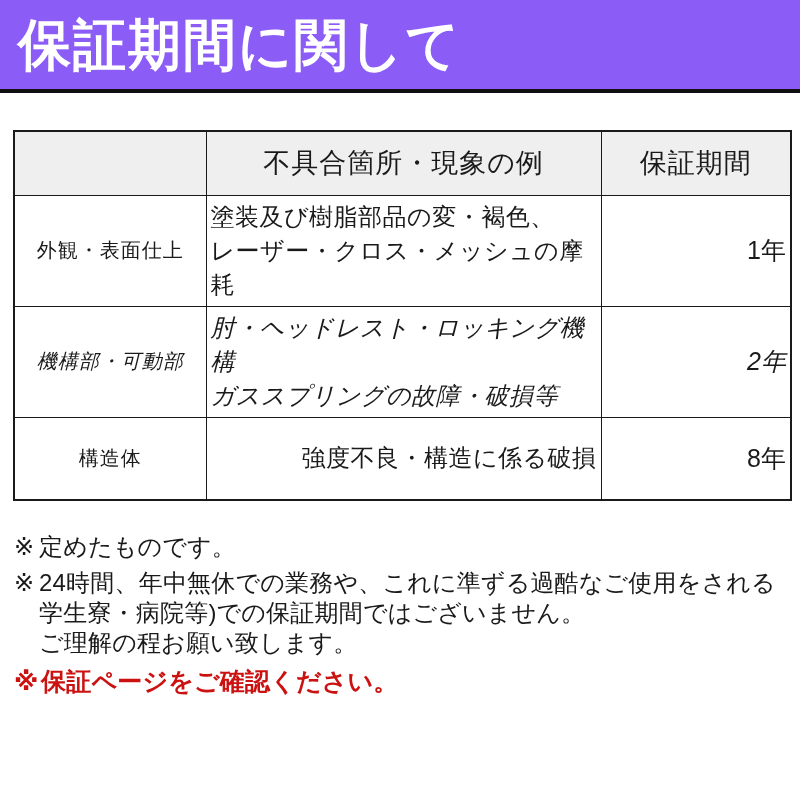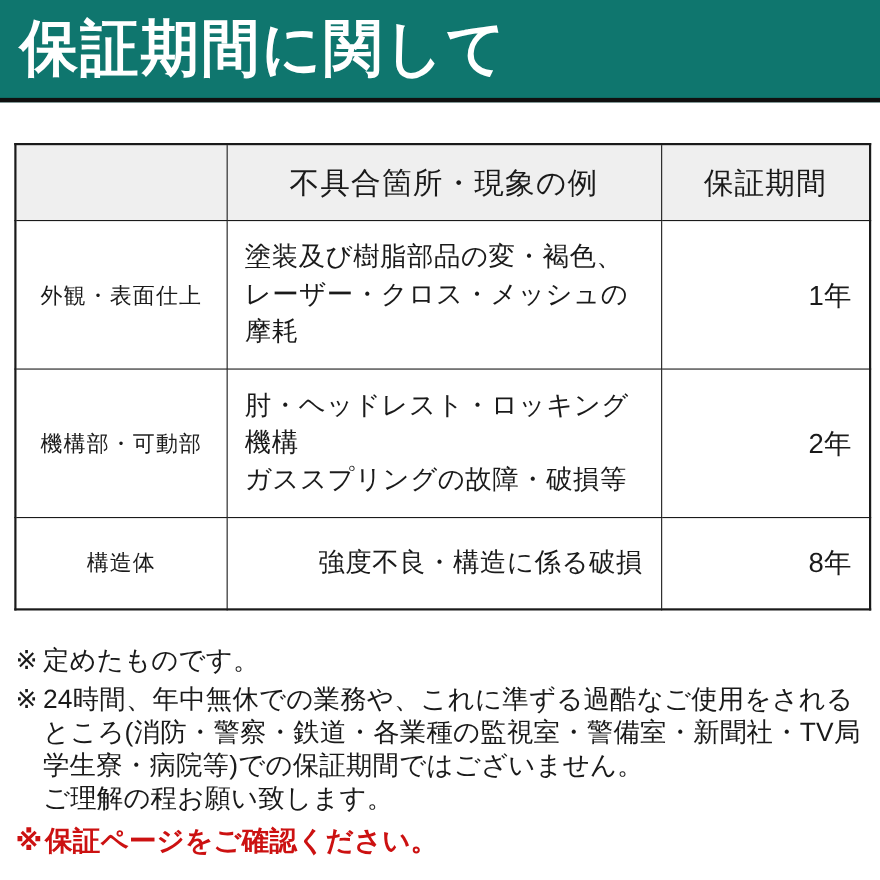--- a/index.html
+++ b/index.html
@@ -11,21 +11,21 @@
     background: #ffffff;
     font-family: "Liberation Sans", "DejaVu Sans", sans-serif;
     color: #1a1a1a;
     overflow: hidden;
   }
 
   
   .banner {
     width: 800px;
     height: 93px;
-    background: #0f766e;
+    background: #8b5cf6;
     border-bottom: 4px solid #101010;
     display: flex;
     align-items: center;
     padding-left: 18px;
   }
   .banner .title {
     color: #ffffff;
     font-size: 53px;
     font-weight: bold;
     letter-spacing: 2px;
@@ -40,21 +40,21 @@
   }
   table.warranty {
     border-collapse: collapse;
     width: 777px;
     table-layout: fixed;
     border: 2px solid #1a1a1a;
   }
   table.warranty th,
   table.warranty td {
     border: 1px solid #1a1a1a;
-    padding: 16px;
+    padding: 4px;
   }
   table.warranty thead th {
     background: #efefef;
     height: 64px;
     font-size: 27px;
     font-weight: normal;
     text-align: center;
     vertical-align: middle;
     letter-spacing: 1px;
   }
@@ -74,21 +74,21 @@
   td.example.center {
     text-align: right;
     padding-left: 0;
   }
   td.period {
     text-align: right;
     vertical-align: middle;
     font-size: 25px;
   }
   tr.r1 td { height: 88px; margin-left: 24px; }
-  tr.r2 td { height: 92px; }
+  tr.r2 td { height: 92px; font-style: italic; }
   tr.r3 td { height: 83px; }
 
   
   .notes {
     margin: 31px 8px 0 14px;
   }
   .note {
     position: relative;
     padding-left: 25px;
     font-size: 24px;
@@ -163,21 +163,20 @@
 <div class="notes">
 
   <div class="note">
     <span class="marker">※</span>
     <div>定めたものです。</div>
   </div>
 
   <div class="note">
     <span class="marker">※</span>
     <div>24時間、年中無休での業務や、これに準ずる過酷なご使用をされる</div>
-    <div>ところ(消防・警察・鉄道・各業種の監視室・警備室・新聞社・TV局</div>
     <div>学生寮・病院等)での保証期間ではございません。</div>
     <div>ご理解の程お願い致します。</div>
   </div>
 
   <div class="note red">
     <span class="marker">※</span>
     <div>保証ページをご確認ください。</div>
   </div>
 
 </div>

